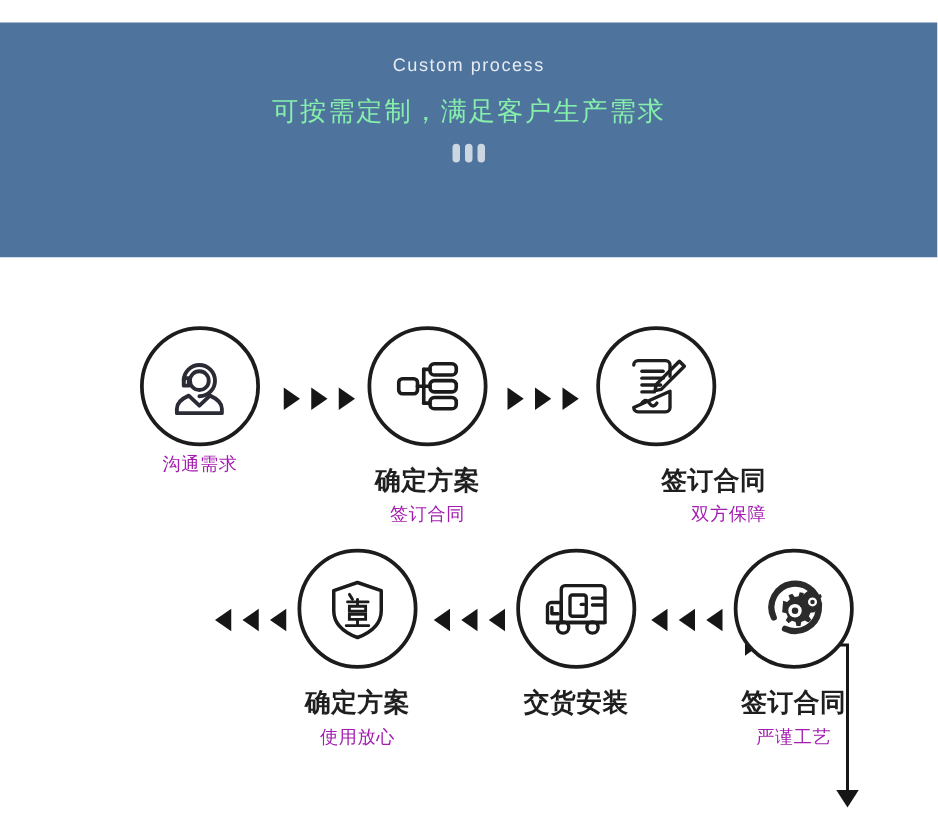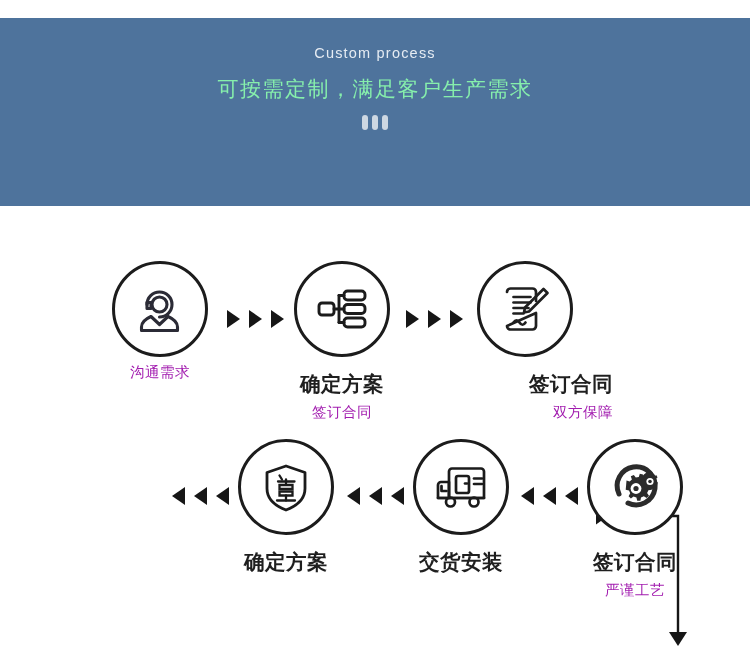--- a/index.html
+++ b/index.html
@@ -271,20 +271,21 @@
               <path d="M29 21.5 v4"></path>
               <path d="M22.5 27 h13 v4 h-13 z"></path>
               <path d="M22.5 33.5 h13 v4 h-13 z"></path>
               <path d="M29 37.5 v5"></path>
               <path d="M20 42.5 h18"></path>
             </g>
           </svg>
         </span>
       </div>
       <div class="step-title">确定方案</div>
+      <div class="step-sub">使用放心</div>
     </div>
 
     <div class="arrows" style="left:347px; top:281px;">
       <div class="tri-l"></div>
       <div class="tri-l"></div>
       <div class="tri-l"></div>
     </div>
 
     <div class="step" style="left:373px; top:233px;">
       <div class="circle">

